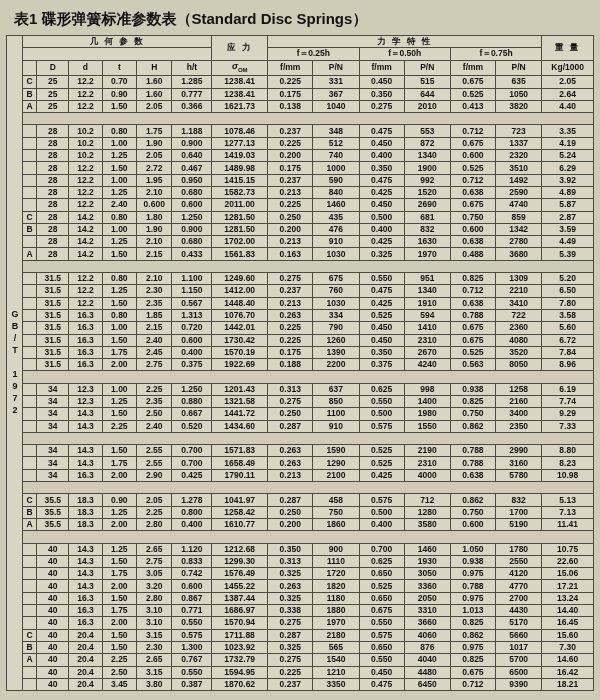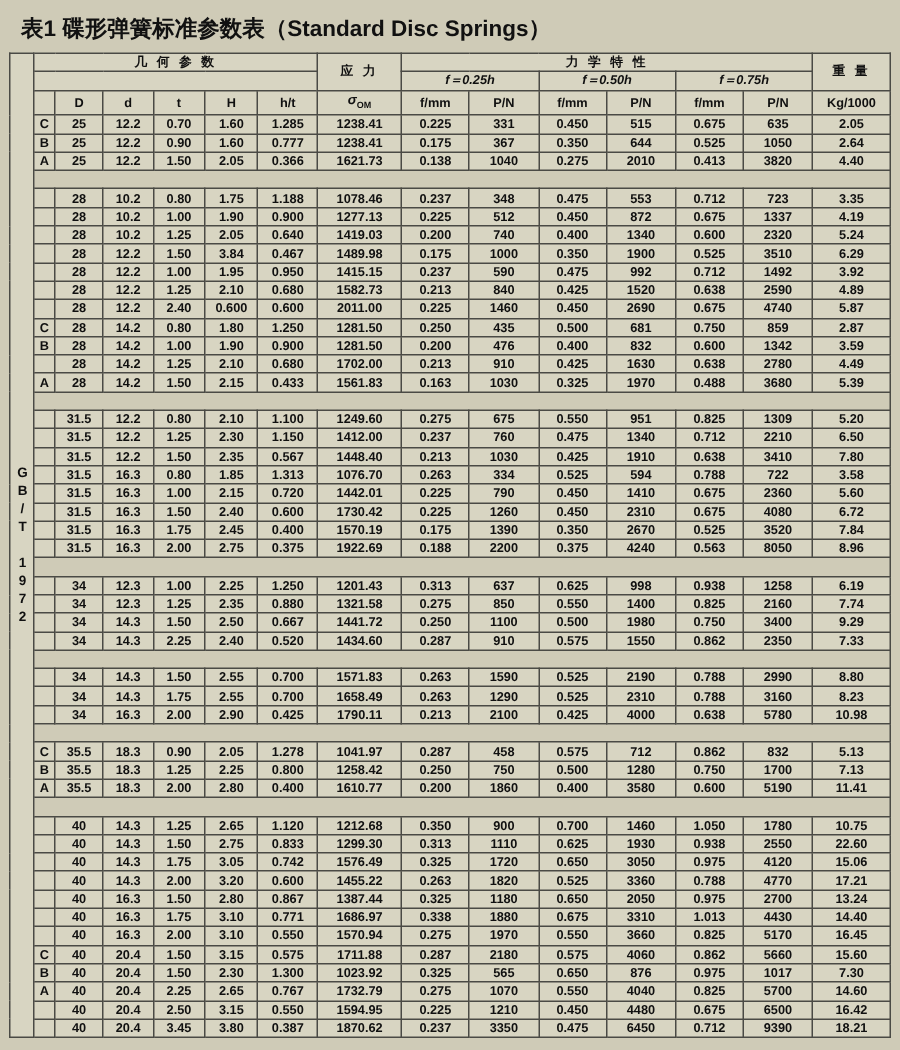--- a/index.html
+++ b/index.html
@@ -44,21 +44,20 @@
     white-space:nowrap;
   }
   .hdr{
     font-size:11px;
     letter-spacing:2px;
     height:22px;
   }
   .hdr2{
     font-size:9px;
     height:14px;
-    font-style:italic;
   }
   .hdr3{
     font-size:8.5px;
     height:13px;
   }
   .vert{
     writing-mode:vertical-rl;
     text-orientation:upright;
     font-size:9px;
     letter-spacing:2px;
@@ -245,21 +244,21 @@
           <td>1340</td>
           <td>0.600</td>
           <td>2320</td>
           <td>5.24</td>
         </tr>
         <tr>
           <td></td>
           <td>28</td>
           <td>12.2</td>
           <td>1.50</td>
-          <td>3.84</td>
+          <td>2.72</td>
           <td>0.467</td>
           <td>1489.98</td>
           <td>0.175</td>
           <td>1000</td>
           <td>0.350</td>
           <td>1900</td>
           <td>0.525</td>
           <td>3510</td>
           <td>6.29</td>
         </tr>
@@ -824,21 +823,21 @@
         </tr>
         <tr>
           <td>A</td>
           <td>40</td>
           <td>20.4</td>
           <td>2.25</td>
           <td>2.65</td>
           <td>0.767</td>
           <td>1732.79</td>
           <td>0.275</td>
-          <td>1070</td>
+          <td>1540</td>
           <td>0.550</td>
           <td>4040</td>
           <td>0.825</td>
           <td>5700</td>
           <td>14.60</td>
         </tr>
         <tr>
           <td></td>
           <td>40</td>
           <td>20.4</td>

